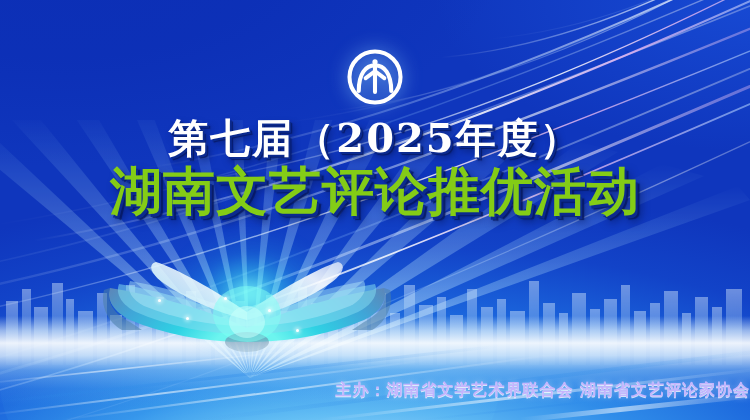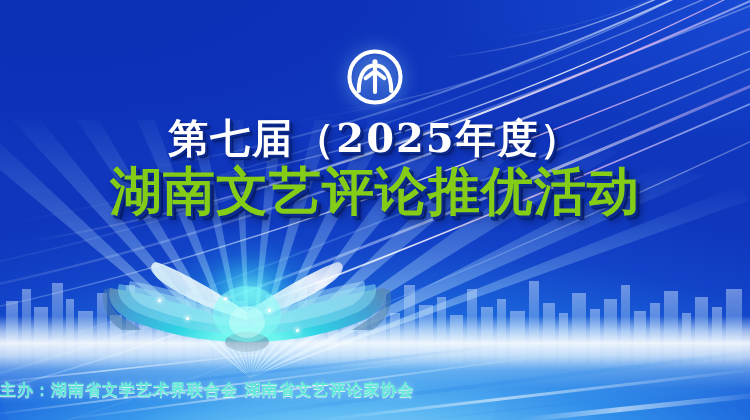--- a/index.html
+++ b/index.html
@@ -96,22 +96,22 @@
     letter-spacing:1px;
     text-shadow:
       2px 3px 0 #0b2a8e,
       4px 4px 1px rgba(6,24,96,.88),
       5px 6px 9px rgba(3,15,70,.58);
   }
   .cjk{font-family:"DejaVu Serif","Liberation Serif",serif;}
 
   
   .organizer{
-    position:absolute;left:0;right:0;bottom:19px;text-align:left;
-    font-size:16px;font-weight:700;color:#5eead4;letter-spacing:1px;
+    position:absolute;left:0;right:0;bottom:19px;text-align:right;
+    font-size:16px;font-weight:700;color:#c4b5fd;letter-spacing:1px;
     text-shadow:0 1px 0 rgba(255,255,255,.75), 0 0 6px rgba(255,255,255,.45);
     pointer-events:none;
   }
 </style>
 </head>
 <body>
 
 <div id="poster">
 
   <div class="bg-base"></div>

